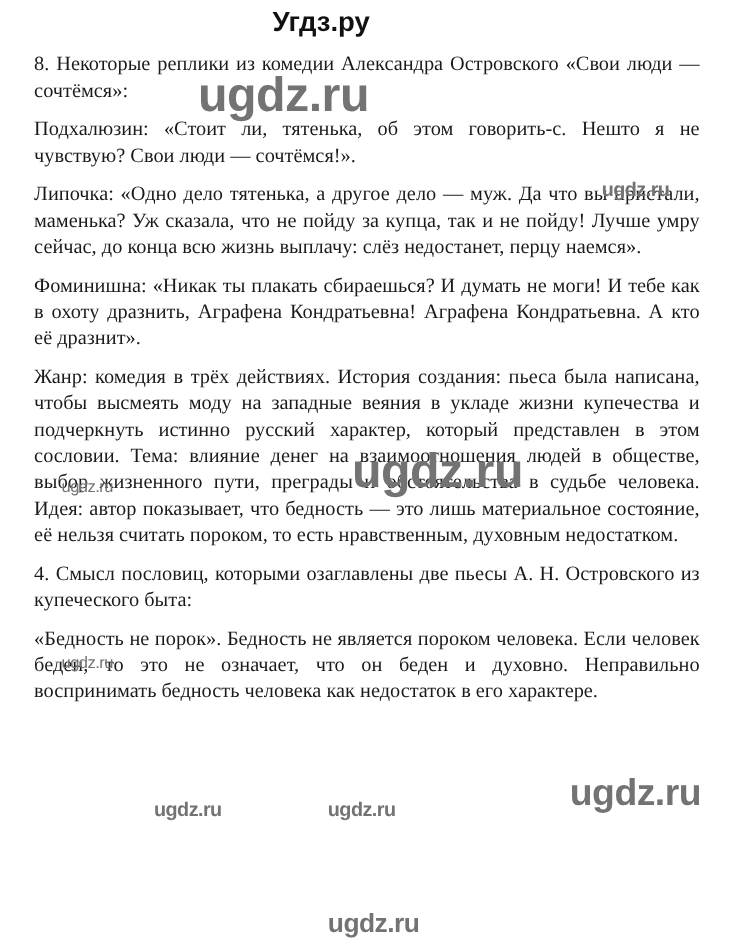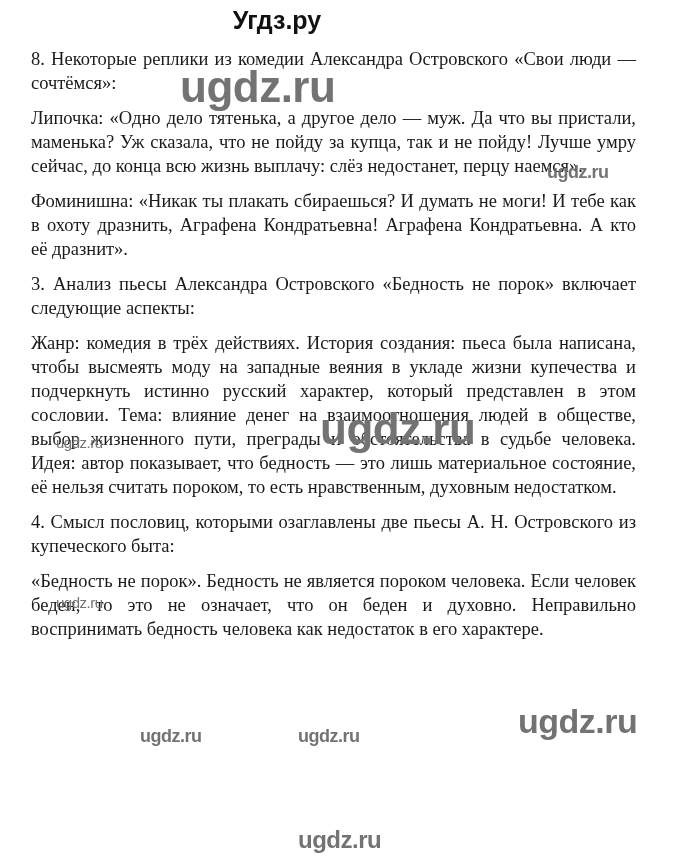--- a/index.html
+++ b/index.html
@@ -1,19 +1,19 @@
 <!DOCTYPE html>
 <html><head>
   <meta charset="utf-8">
   <style>
     html, body { margin: 0; padding: 0; background: #ffffff; }
     body { width: 680px; height: 861px; position: relative; overflow: hidden; }
     .page { position: absolute; left: 0; top: 0; width: 680px; height: 861px; background: #fff; }
     .site-title {
-      position: absolute; left: 1px; width: 552px; top: 6px; text-align: center;
+      position: absolute; left: 16px; width: 552px; top: 6px; text-align: center;
       font-family: "Liberation Sans", sans-serif; font-weight: bold; font-size: 25px; color: #111;
     }
     .content {
       position: absolute; left: 31px; top: 47px; width: 605px;
       font-family: "Liberation Serif", serif; font-size: 18.5px; line-height: 24px; color: #1a1a1a;
     }
     .para { margin: 0 0 11px 0; text-align: justify; }
     .wm {
       position: absolute; font-family: "Liberation Sans", sans-serif; font-weight: bold; color: #737373;
       white-space: nowrap; letter-spacing: -0.5px;
@@ -25,23 +25,23 @@
     .wm.xs { font-size: 15px; font-weight: normal; }
   </style>
 </head>
 <body>
 
 <div class="page">
   <div class="site-title">Угдз.ру</div>
 
   <div class="content">
     <p class="para">8. Некоторые реплики из комедии Александра Островского «Свои люди — сочтёмся»:</p>
+    <p class="para">Подхалюзин: «Стоит ли, тятенька, об этом говорить-с. Нешто я не чувствую? Свои люди — сочтёмся!».</p>
     <p class="para">Липочка: «Одно дело тятенька, а другое дело — муж. Да что вы пристали, маменька? Уж сказала, что не пойду за купца, так и не пойду! Лучше умру сейчас, до конца всю жизнь выплачу: слёз недостанет, перцу наемся».</p>
     <p class="para">Фоминишна: «Никак ты плакать сбираешься? И думать не моги! И тебе как в охоту дразнить, Аграфена Кондратьевна! Аграфена Кондратьевна. А кто её дразнит».</p>
-    <p class="para">3. Анализ пьесы Александра Островского «Бедность не порок» включает следующие аспекты:</p>
     <p class="para">Жанр: комедия в трёх действиях. История создания: пьеса была написана, чтобы высмеять моду на западные веяния в укладе жизни купечества и подчеркнуть истинно русский характер, который представлен в этом сословии. Тема: влияние денег на взаимоотношения людей в обществе, выбор жизненного пути, преграды и обстоятельства в судьбе человека. Идея: автор показывает, что бедность — это лишь материальное состояние, её нельзя считать пороком, то есть нравственным, духовным недостатком.</p>
     <p class="para">4. Смысл пословиц, которыми озаглавлены две пьесы А. Н. Островского из купеческого быта:</p>
     <p class="para">«Бедность не порок». Бедность не является пороком человека. Если человек беден, то это не означает, что он беден и духовно. Неправильно воспринимать бедность человека как недостаток в его характере.</p>
   </div>
 
   <div class="wm xl" style="left:180px; top:62px;">ugdz.ru</div>
   <div class="wm sm" style="left:547px; top:162px;">ugdz.ru</div>
   <div class="wm xl" style="left:320px; top:404px;">ugdz.ru</div>
   <div class="wm xs" style="left:56px; top:434px;">ugdz.ru</div>
   <div class="wm xs" style="left:56px; top:594px;">ugdz.ru</div>

